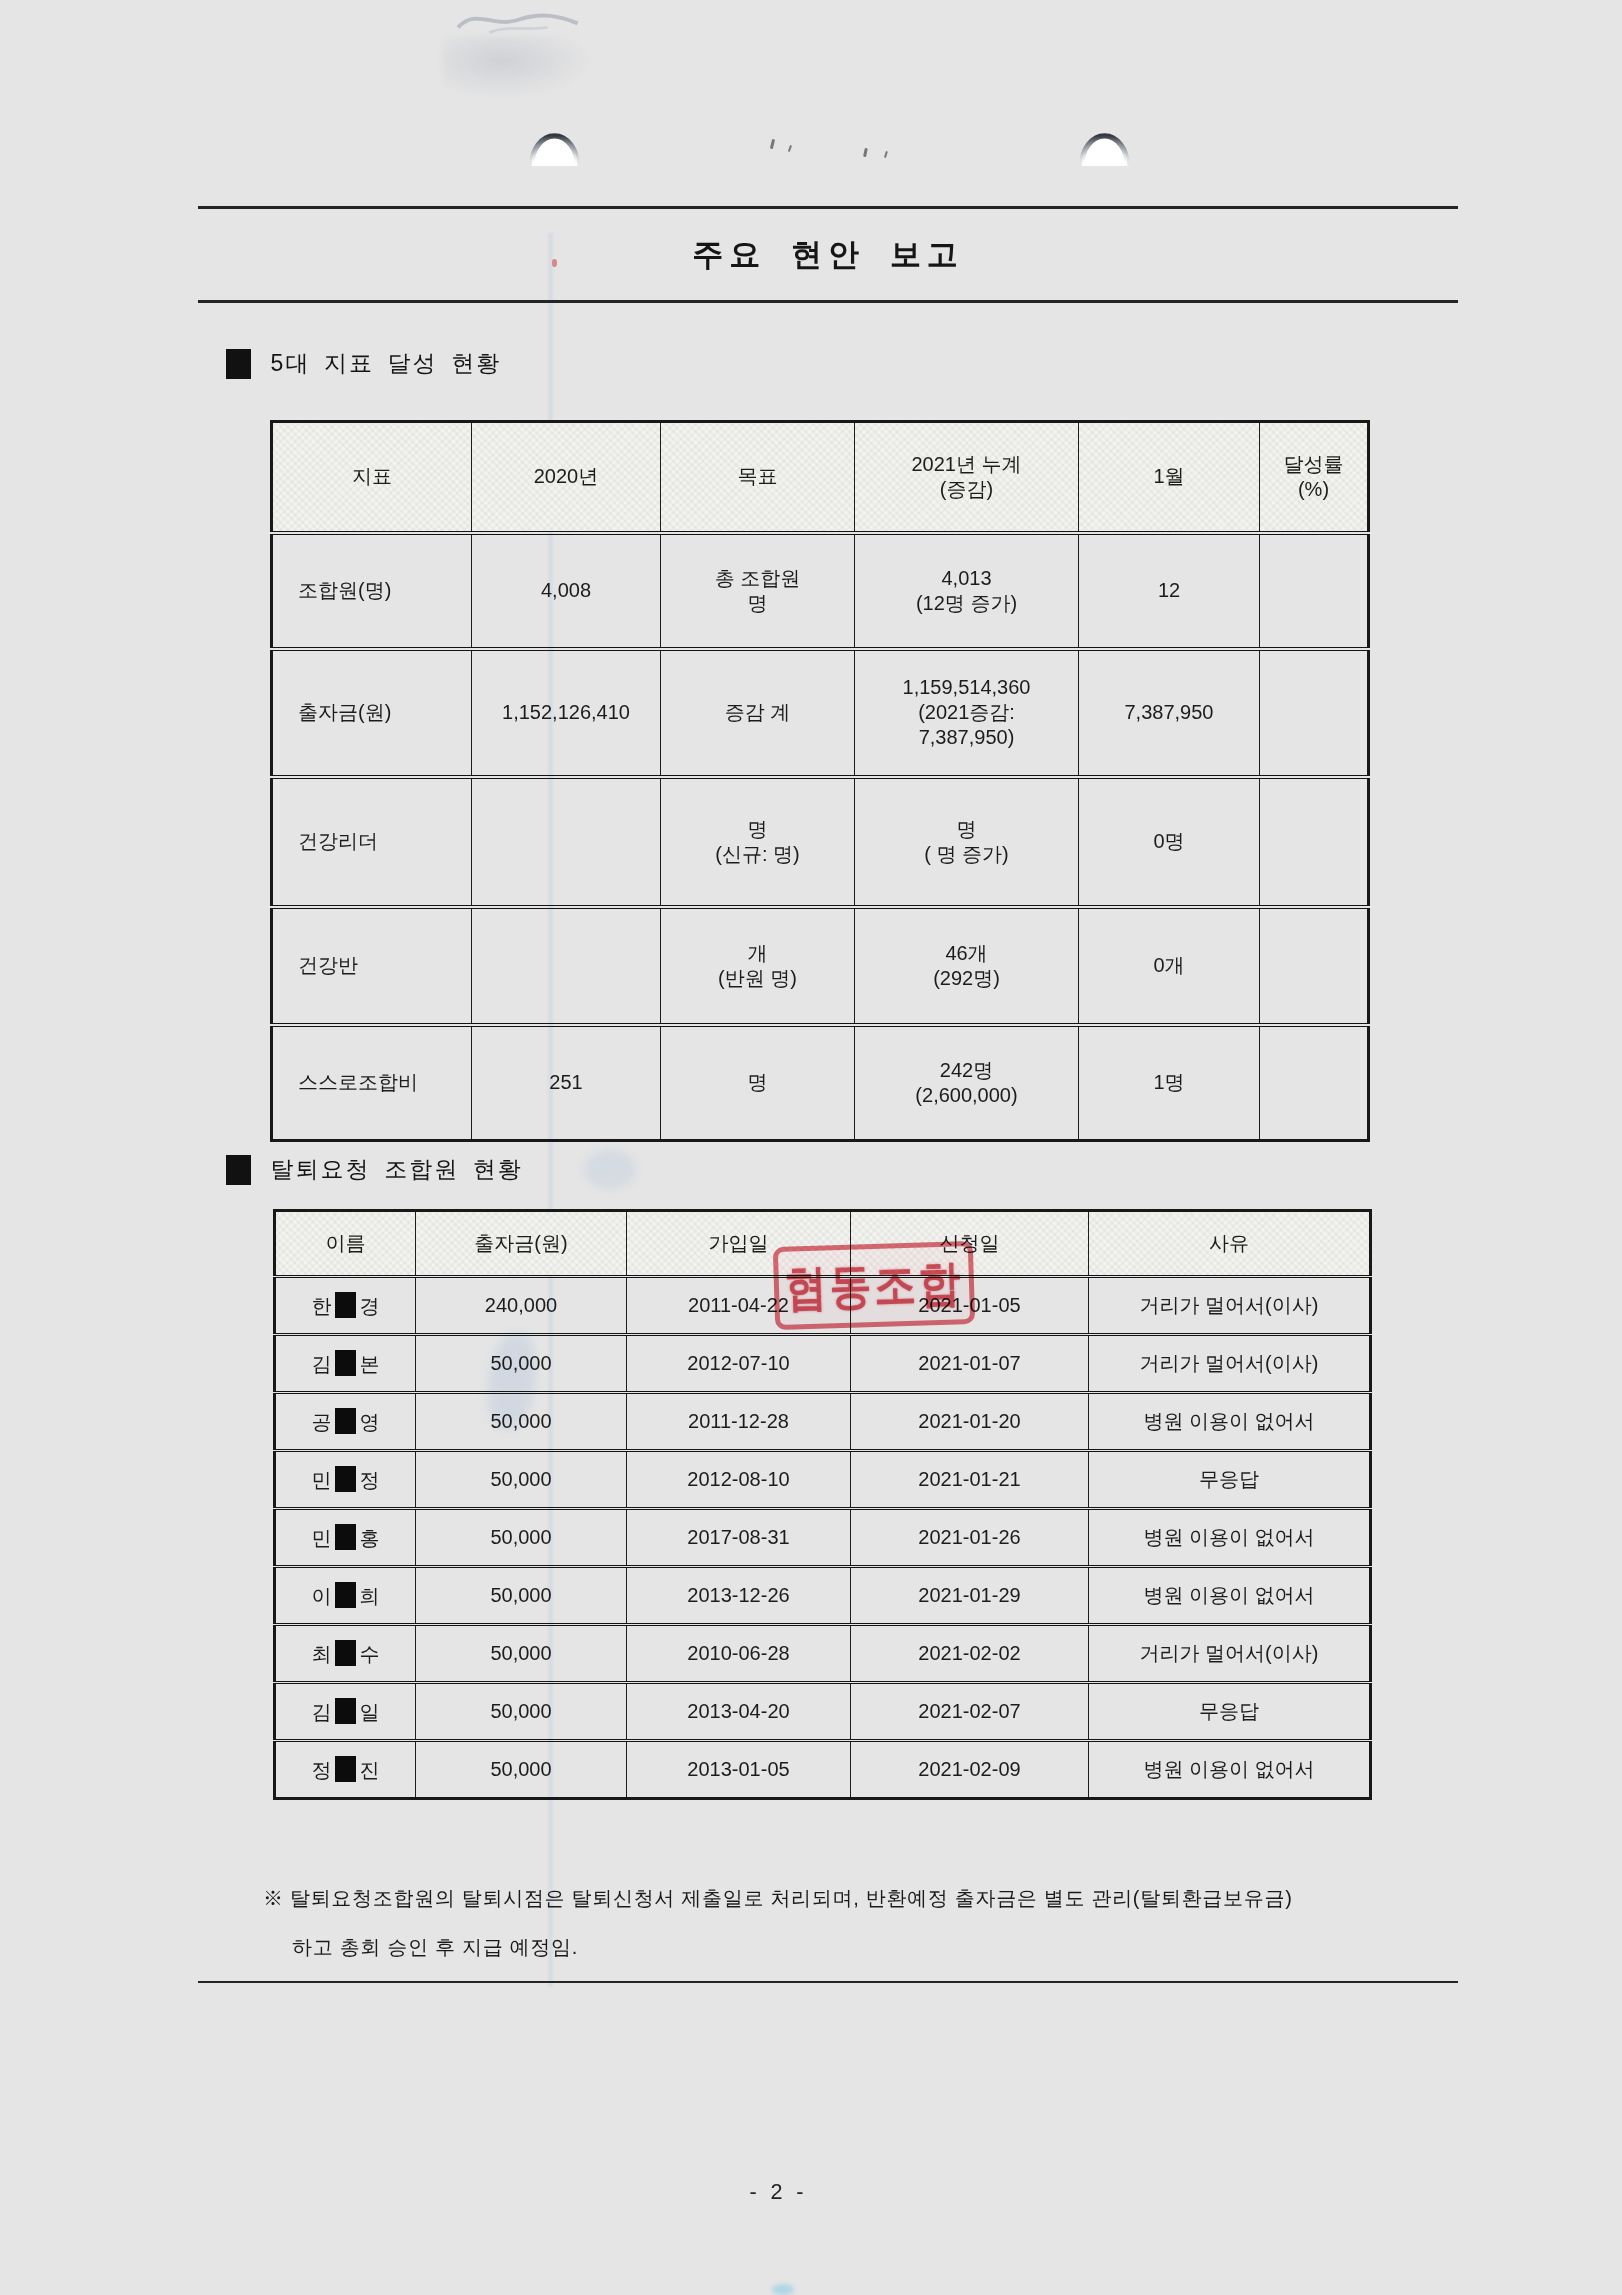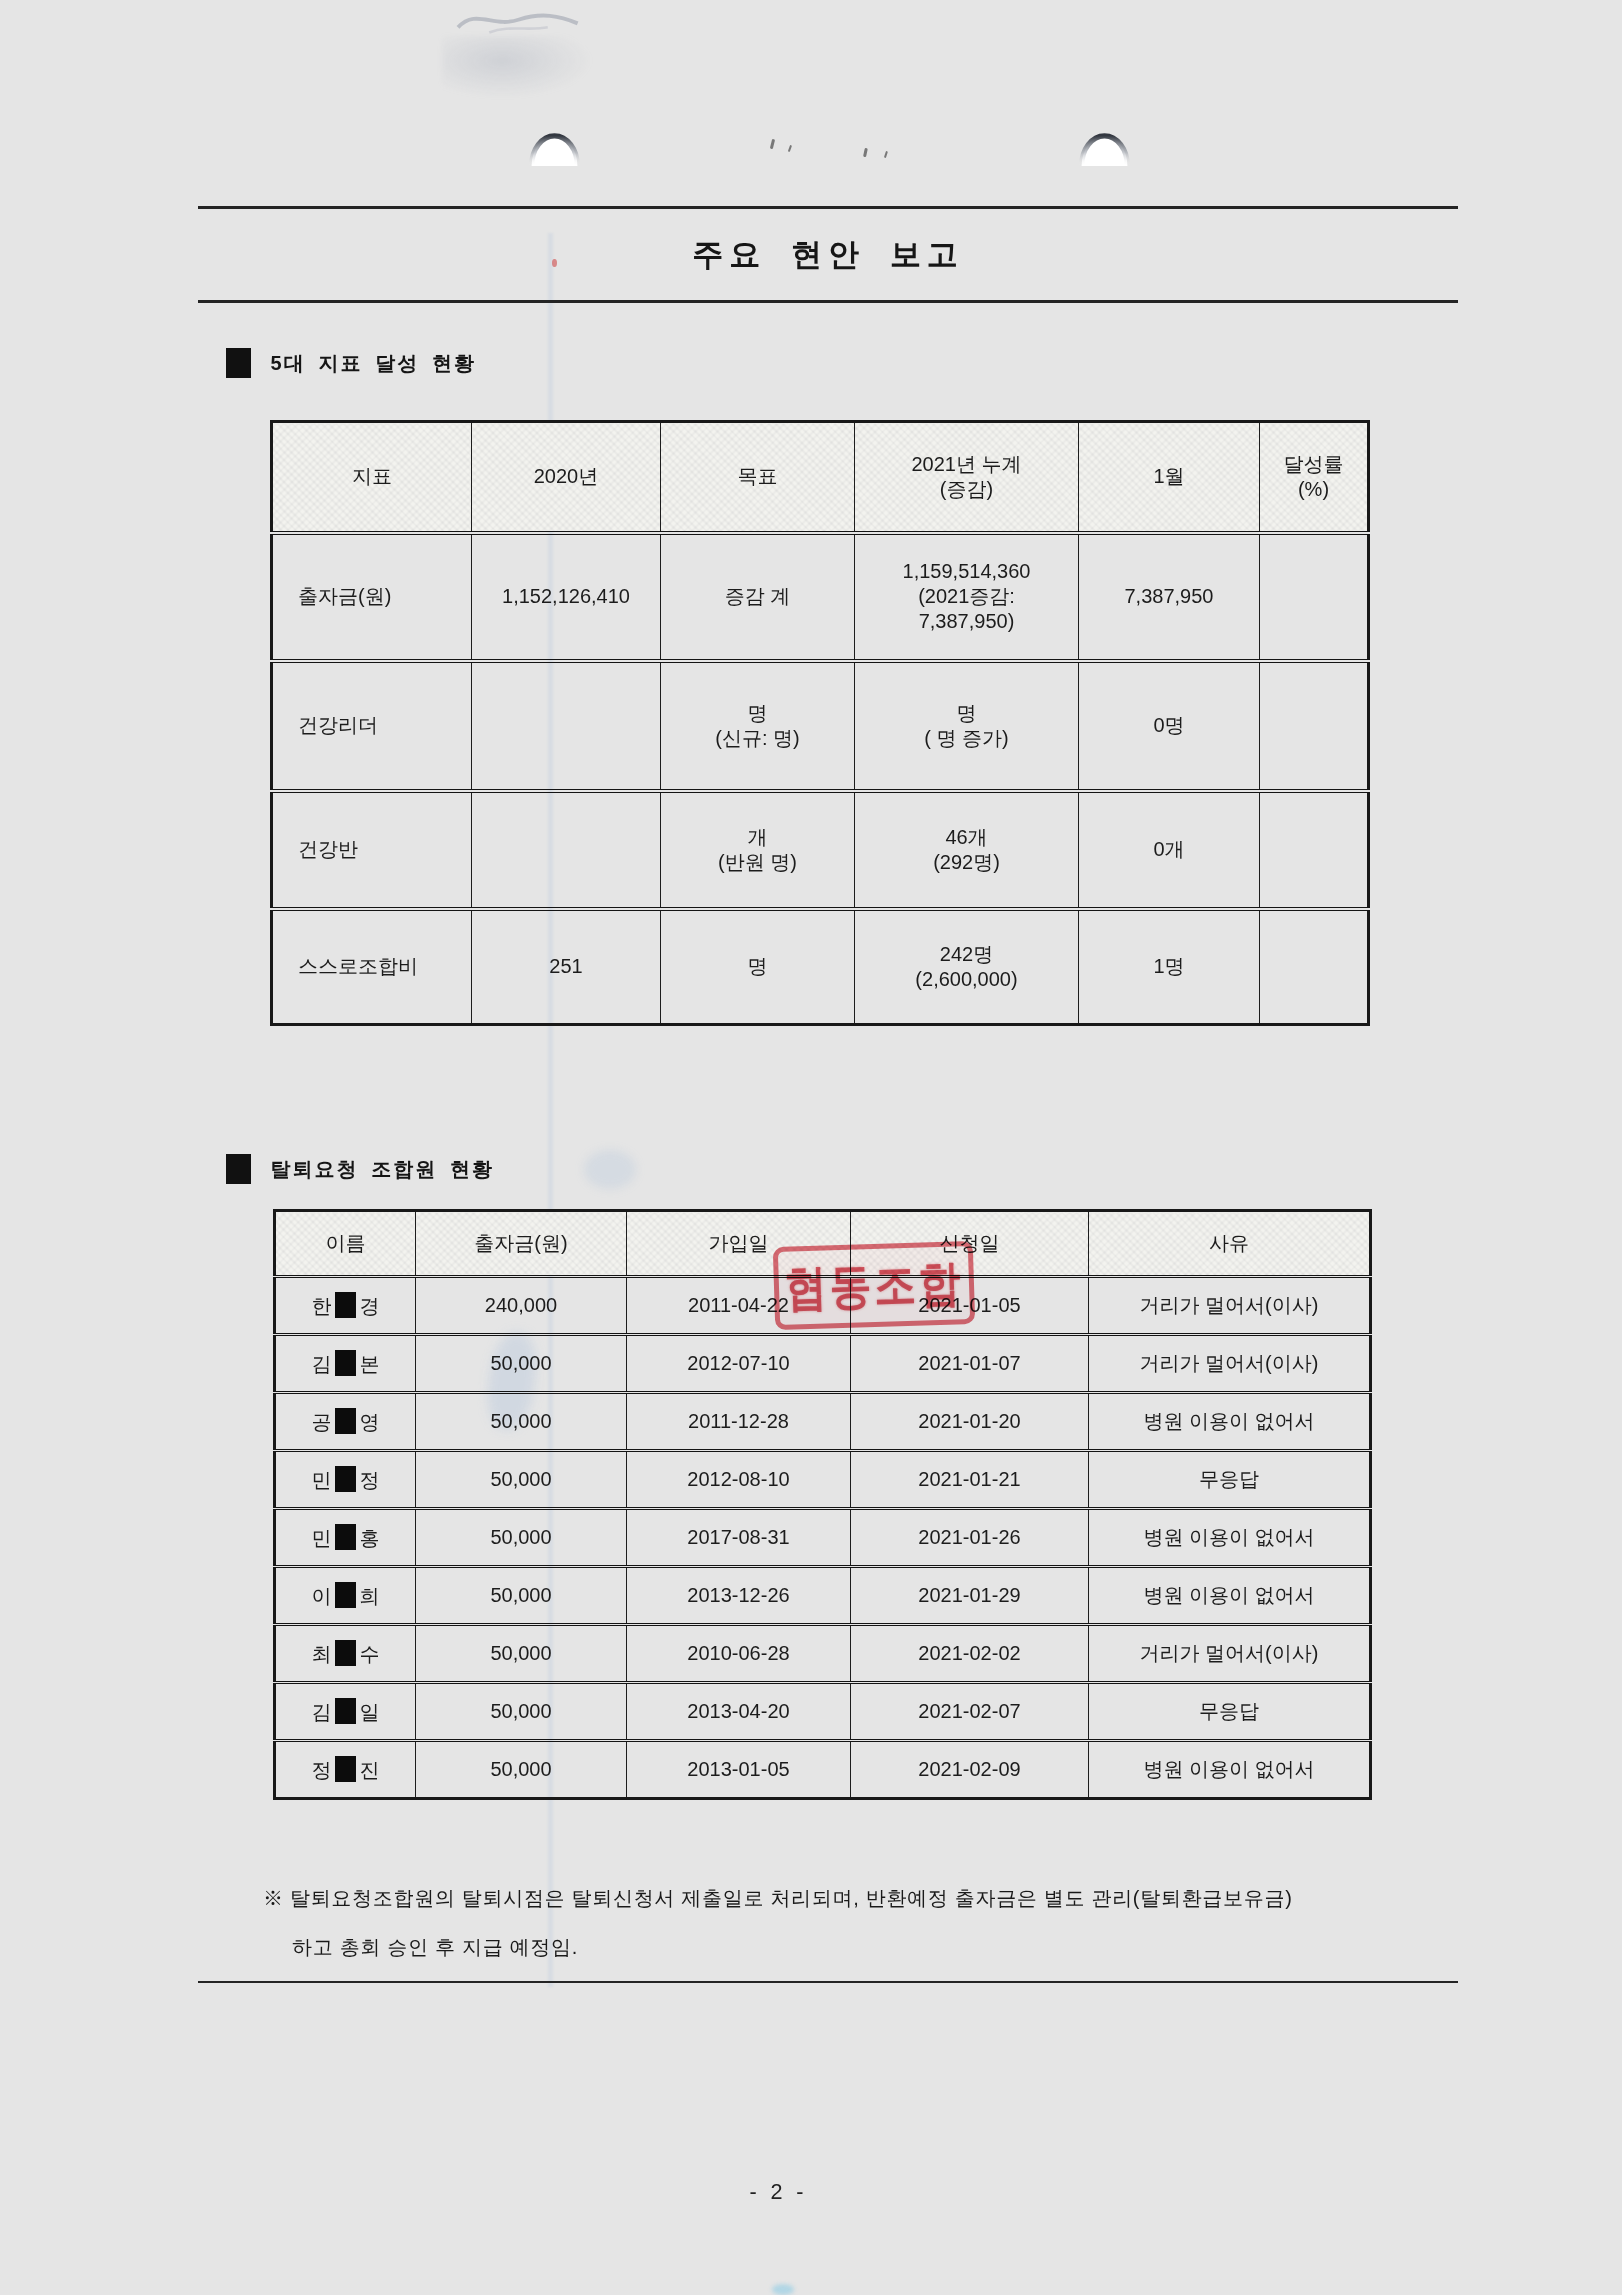--- a/index.html
+++ b/index.html
@@ -19,21 +19,21 @@
   
   .doc-title{
     position:absolute;top:234px;left:198px;width:1260px;
     margin:0;text-align:center;
     font-size:31px;font-weight:600;letter-spacing:5.9px;word-spacing:10.5px;
     color:#161616;
   }
   
   .section-heading{position:absolute;left:226px;display:flex;align-items:center;gap:19.6px;}
   .section-heading .bullet-square{width:25px;height:30px;background:#111;display:inline-block;}
-  .section-heading .heading-text{font-size:20px;font-weight:700;letter-spacing:2px;word-spacing:5.2px;color:#151515;}
+  .section-heading .heading-text{font-size:23px;font-weight:400;letter-spacing:2px;word-spacing:5.2px;color:#151515;}
   .s1{top:348px;}
   .s2{top:1154px;}
   
   table{border-collapse:collapse;table-layout:fixed;position:absolute;background:transparent;}
   td,th{overflow:hidden;vertical-align:middle;text-align:center;
         font-size:20px;font-weight:400;color:#1c1c1c;
         white-space:pre-line;line-height:1.25;padding:2.6px 3.9px;}
   th{font-weight:500;
      background-color:#f3f3ef;
      background-image:
@@ -159,20 +159,30 @@
         <th>2020년</th>
         <th>목표</th>
         <th>2021년 누계
 (증감)</th>
         <th>1월</th>
         <th>달성률
 (%)</th>
       </tr>
     </thead>
     <tbody id="t1-body">
+        <tr style="height: 116px;">
+          <td class="first-col">조합원(명)</td>
+          <td>4,008</td>
+          <td>총 조합원
+명</td>
+          <td>4,013
+(12명 증가)</td>
+          <td>12</td>
+          <td></td>
+        </tr>
         <tr style="height: 128px;">
           <td class="first-col">출자금(원)</td>
           <td>1,152,126,410</td>
           <td>증감 계</td>
           <td>1,159,514,360
 (2021증감:
 7,387,950)</td>
           <td>7,387,950</td>
           <td></td>
         </tr>

